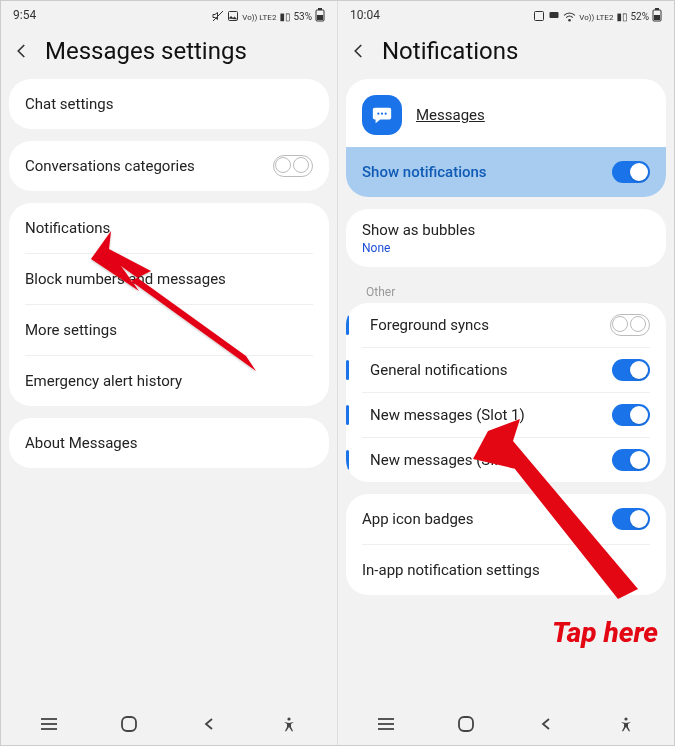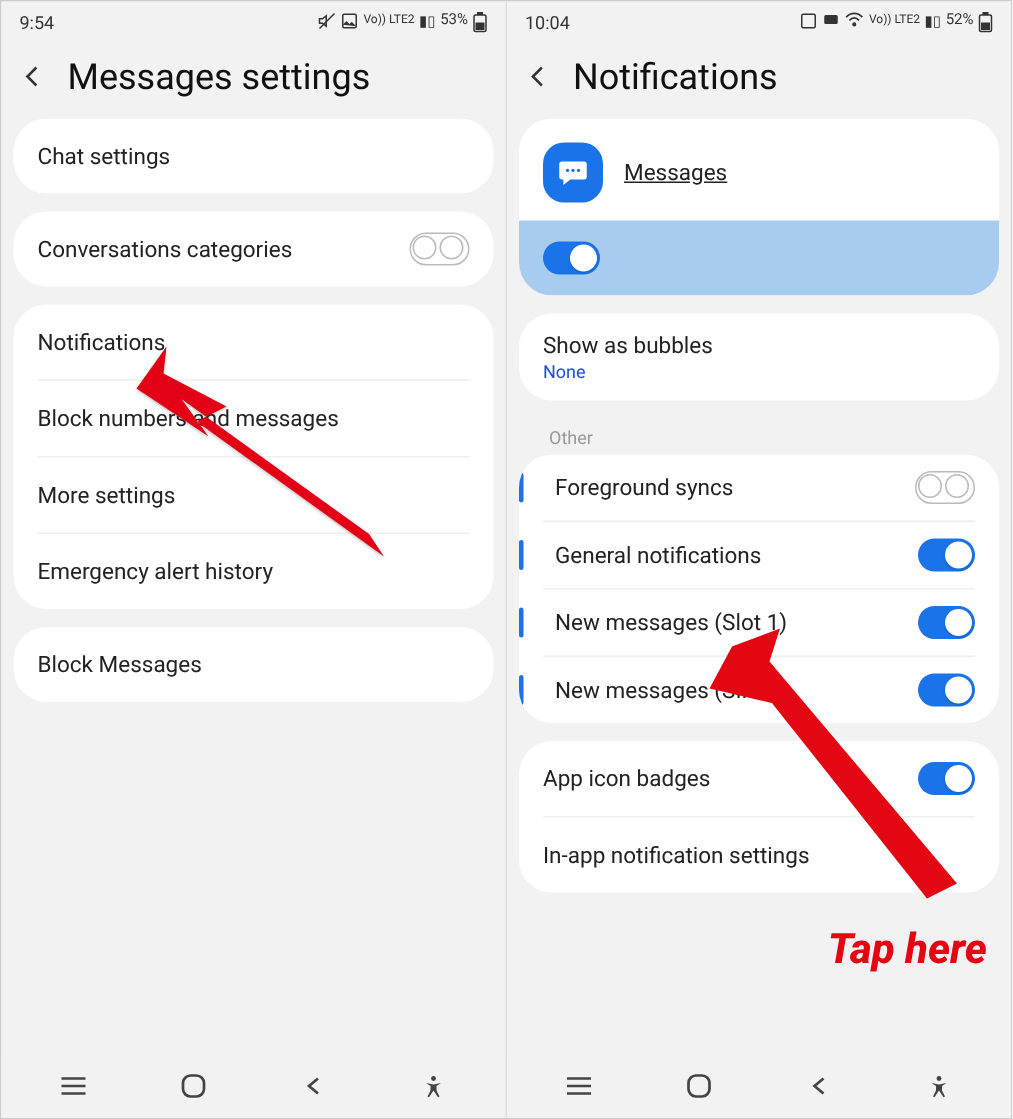--- a/index.html
+++ b/index.html
@@ -1,21 +1,21 @@
 <!DOCTYPE html>
 <html><head>
 <meta charset="utf-8">
 <style>
   * { box-sizing: border-box; margin: 0; padding: 0; font-family: -apple-system, BlinkMacSystemFont, "Segoe UI", Roboto, Arial, sans-serif; }
   body { background: #fff; width: 675px; height: 746px; overflow: hidden; position: relative; }
   .container { display: flex; width: 100%; height: 100%; border: 1px solid #ccc; }
   .phone { flex: 1; background: #f2f2f2; display: flex; flex-direction: column; position: relative; }
   .phone + .phone { border-left: 1px solid #ddd; }
   .statusbar { height: 26px; display: flex; justify-content: space-between; align-items: center; padding: 2px 12px 0; font-size: 12px; color: #333; }
-  .statusbar .right { display: flex; align-items: flex-start; gap: 3px; }
+  .statusbar .right { display: flex; align-items: flex-end; gap: 3px; }
   .statusbar .right span { font-size: 10px; }
   .statusbar svg { display:block; }
   .titlebar { display: flex; align-items: center; padding: 10px 12px 14px; gap: 14px; }
   .titlebar .back { width: 18px; height: 18px; }
   .titlebar .title { font-size: 24px; color: #111; }
   .content { flex: 1; padding: 0 8px; overflow: hidden; }
   .card { background: #fff; border-radius: 22px; margin-bottom: 12px; overflow: hidden; }
   .row { display: flex; align-items: center; justify-content: space-between; min-height: 50px; padding: 12px 16px; font-size: 15px; color: #222; position:relative; }
   .row.small { min-height: 44px; padding-top: 10px; padding-bottom: 10px; justify-content: center; }
   .row .label { flex: 1; }
@@ -99,21 +99,21 @@
         <div class="row">
             <span class="label">More settings</span>
           </div>
         <div class="divider"></div>
         <div class="row">
             <span class="label">Emergency alert history</span>
           </div>
       </div>
       <div class="card">
         <div class="row">
-            <span class="label">Block Messages</span>
+            <span class="label">About Messages</span>
           </div>
       </div>
     </div>
     <div class="navbar">
       <div class="nbtn">
           <svg width="20" height="14" viewBox="0 0 20 14" stroke="#444" stroke-width="1.8">
             <line x1="2" y1="2" x2="18" y2="2"></line>
             <line x1="2" y1="7" x2="18" y2="7"></line>
             <line x1="2" y1="12" x2="18" y2="12"></line>
           </svg>
@@ -188,20 +188,21 @@
                   <path d="M4 4h16a2 2 0 0 1 2 2v9a2 2 0 0 1-2 2H10l-5 4v-4H4a2 2 0 0 1-2-2V6a2 2 0 0 1 2-2z"></path>
                   <circle cx="8" cy="10.5" r="1.2" fill="#1a73e8"></circle>
                   <circle cx="12" cy="10.5" r="1.2" fill="#1a73e8"></circle>
                   <circle cx="16" cy="10.5" r="1.2" fill="#1a73e8"></circle>
                 </svg>
             </span>
             <span class="label">Messages</span>
           </div>
         </div>
         <div class="row highlight">
+          <span class="label">Show notifications</span>
           <span class="toggle on"></span>
         </div>
       </div>
 
       <div class="card">
         <div class="row">
           <div>
             <div class="label">Show as bubbles</div>
             <div class="sub">None</div>
           </div>

